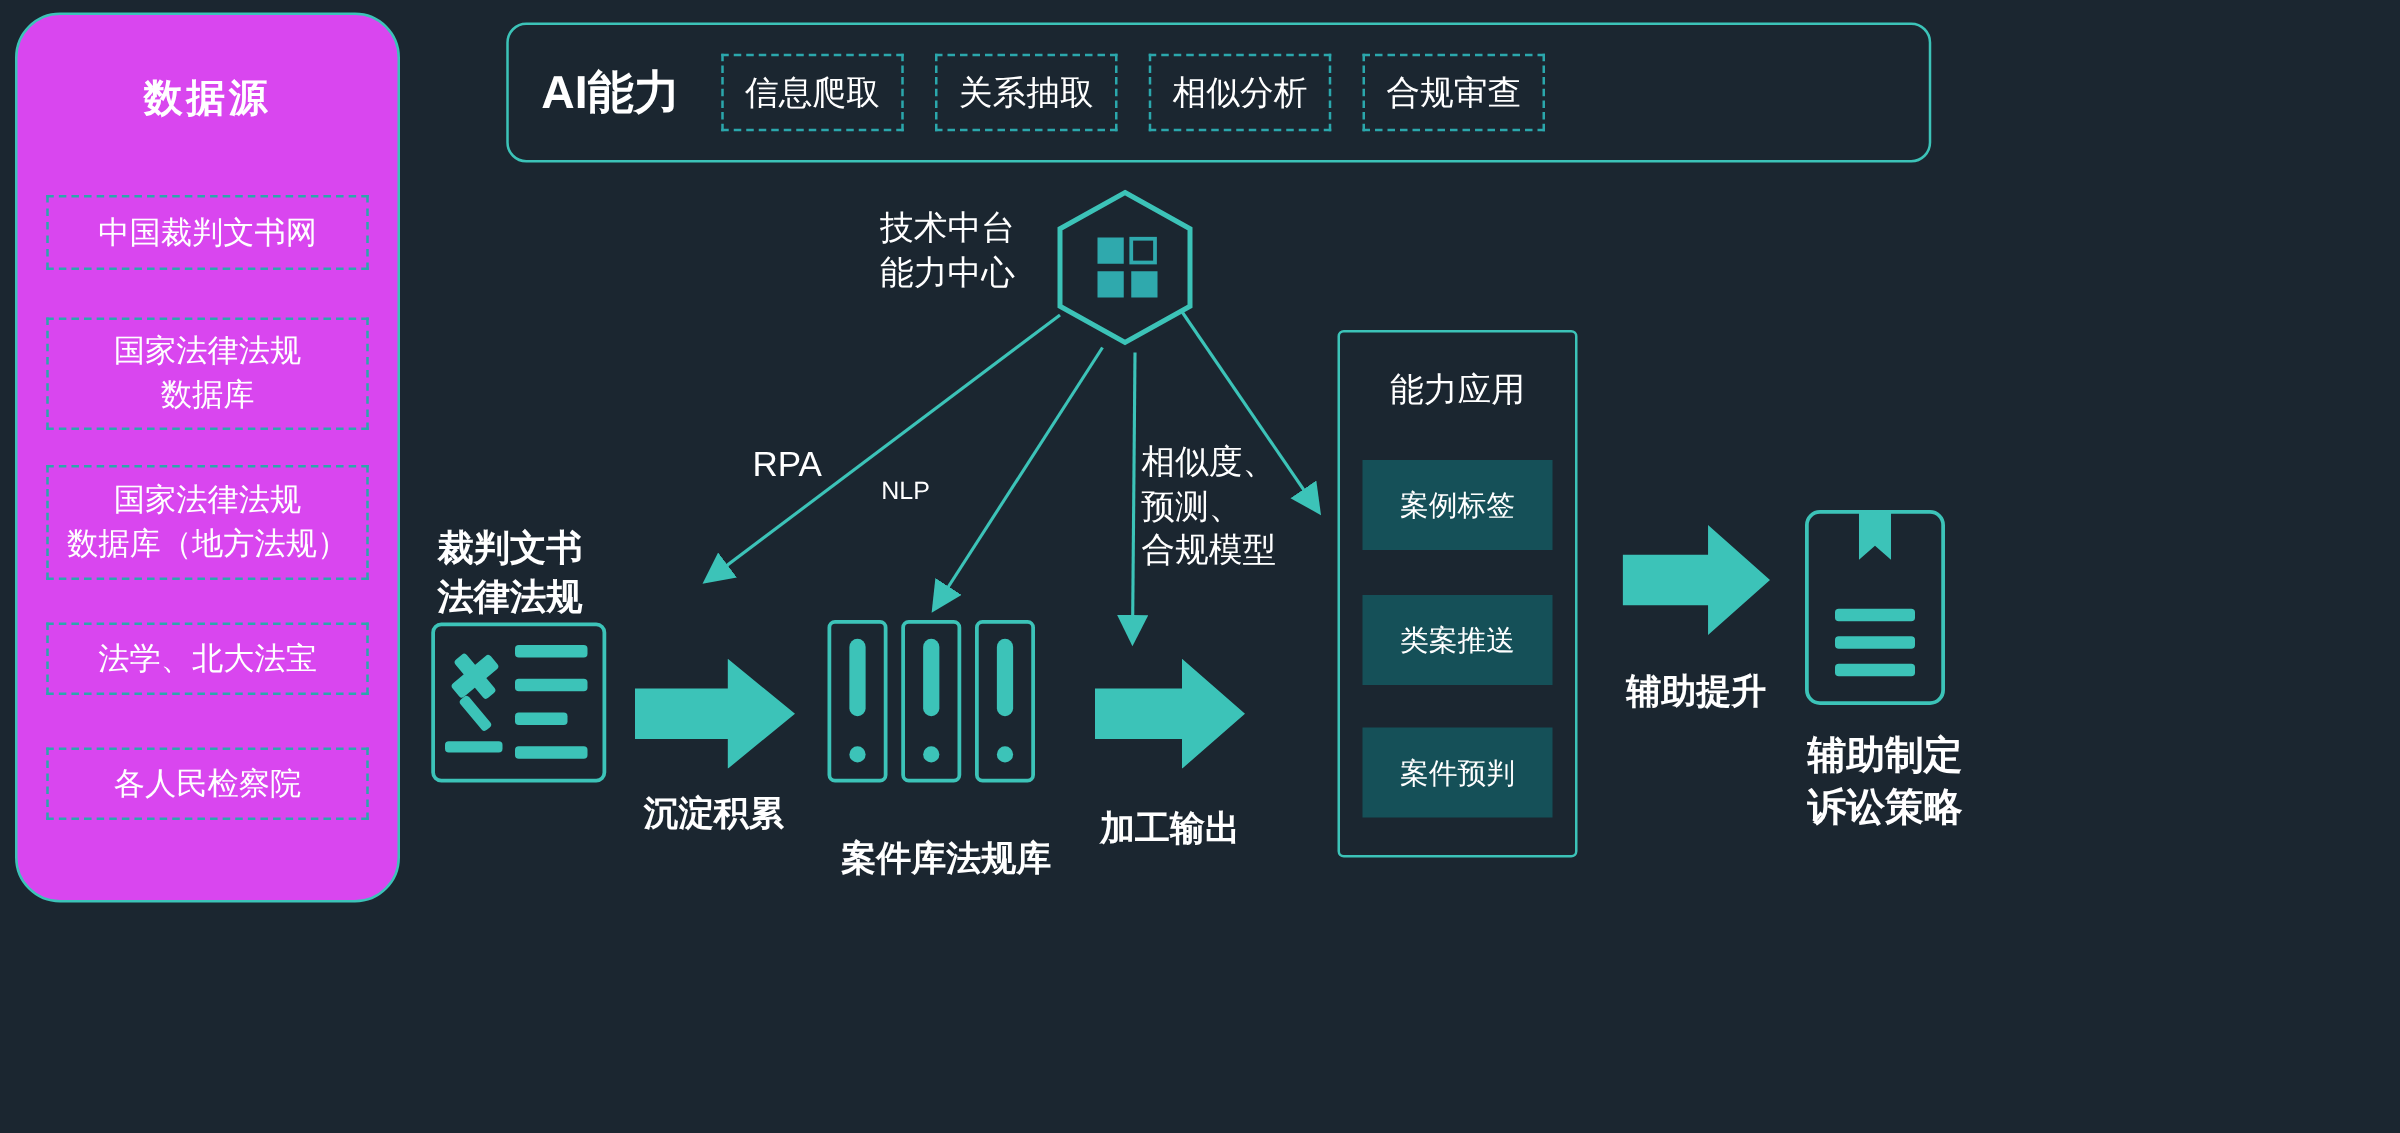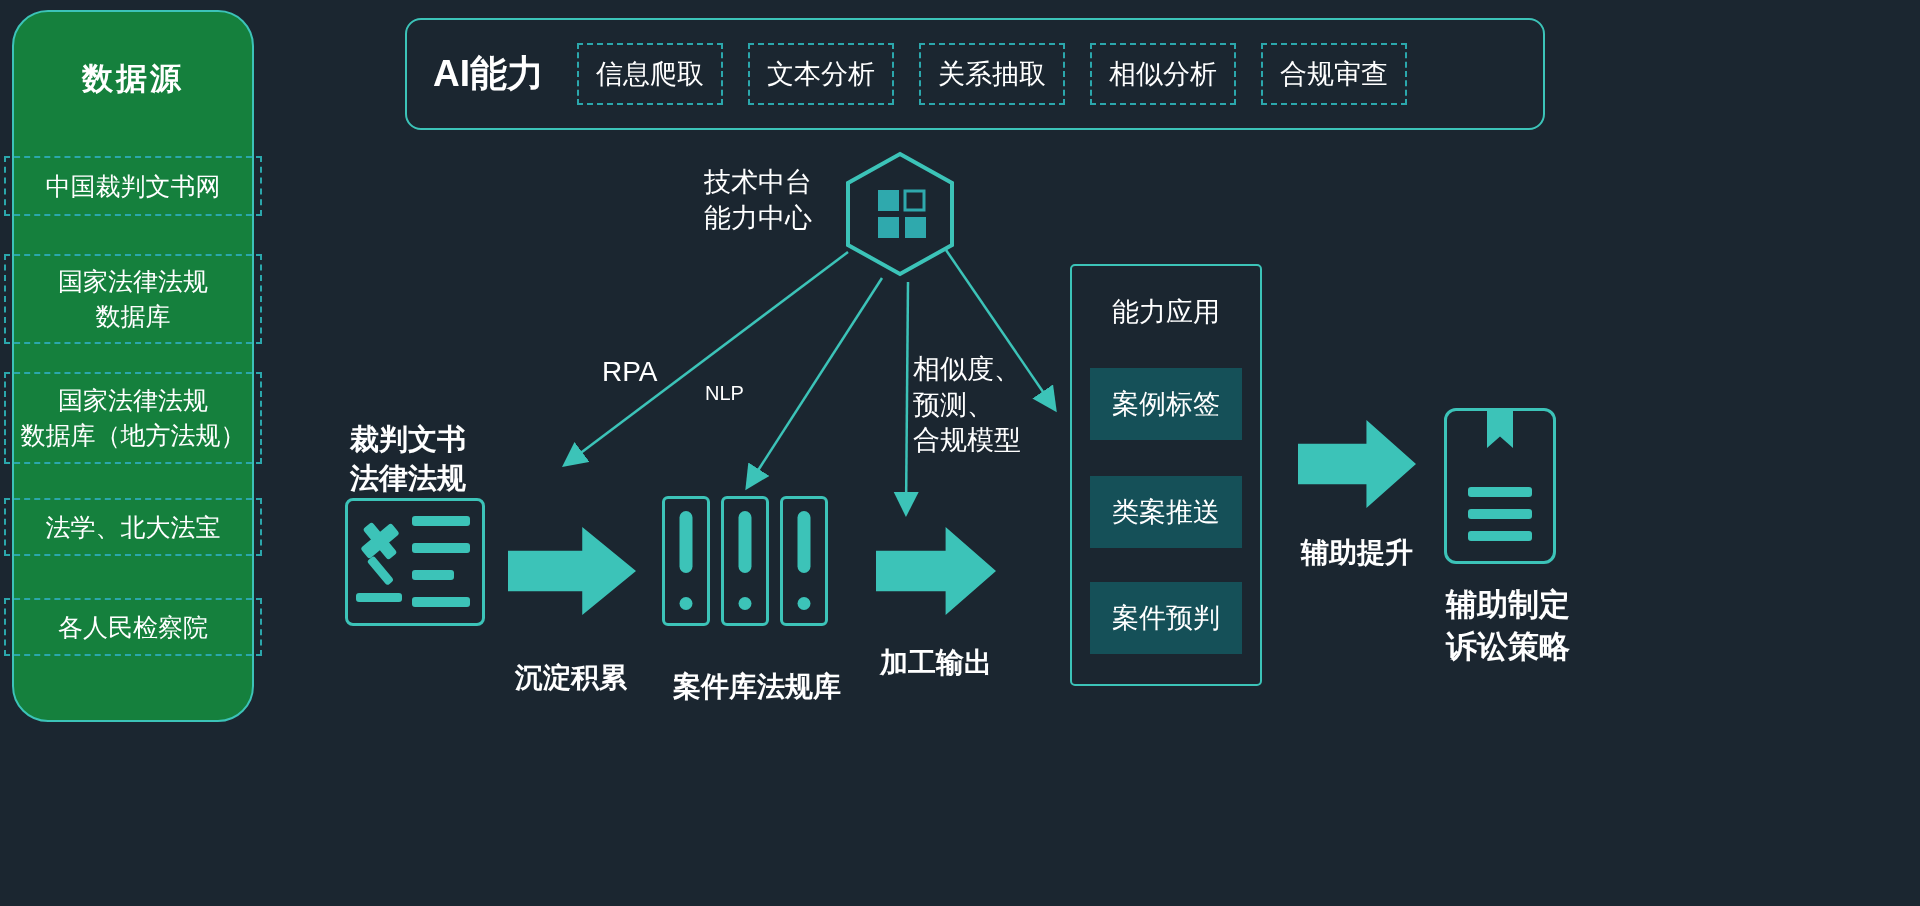--- a/index.html
+++ b/index.html
@@ -9,23 +9,23 @@
     background: #1b2630;
     overflow: hidden;
     font-family: "Liberation Sans", "DejaVu Sans", sans-serif;
     color: #ffffff;
   }
   .pre { white-space: pre-line; }
 
   
   .panel-left {
     position: absolute; left: 12px; top: 10px;
-    width: 242px; height: 712px;
+    width: 308px; height: 712px;
     border: 2px solid #3cc3b8; border-radius: 36px;
-    background: #15803d;
+    background: #d946ef;
   }
   .panel-left .title {
     text-align: center; font-size: 31px; font-weight: bold;
     margin-top: 46px; letter-spacing: 3px;
   }
   .ds-item {
     position: absolute; left: 50%; transform: translateX(-50%);
     width: 258px;
     border: 2px dashed #2ba7ac;
     display: flex; align-items: center; justify-content: center;
@@ -86,21 +86,21 @@
 
   .big-arrow {
     position: absolute; background: #3cc3b8;
     clip-path: polygon(0 27%, 58% 27%, 58% 0, 100% 50%, 58% 100%, 58% 73%, 0 73%);
   }
   .arrow1 { left: 508px; top: 527px; width: 128px; height: 88px; }
   .arrow2 { left: 876px; top: 527px; width: 120px; height: 88px; }
   .arrow3 { left: 1298px; top: 420px; width: 118px; height: 88px; }
 
   .caption { position: absolute; font-size: 28px; font-weight: bold; text-align: center; }
-  .cap-accumulate { left: 500px;  top: 659px; width: 142px; }
+  .cap-accumulate { left: 500px;  top: 632px; width: 142px; }
   .cap-repo       { left: 655px;  top: 668px; width: 186px; text-align: right; }
   .cap-output     { left: 870px;  top: 644px; width: 132px; }
   .cap-assist     { left: 1294px; top: 534px; width: 126px; }
 
   .books { position: absolute; left: 662px; top: 496px; display: flex; gap: 11px; }
   .book {
     width: 48px; height: 130px;
     border: 3px solid #3cc3b8; border-radius: 6px;
     position: relative;
   }
@@ -120,21 +120,21 @@
     position: absolute; left: 1070px; top: 264px;
     width: 192px; height: 422px;
     border: 2px solid #3cc3b8; border-radius: 5px;
   }
   .apps-title { text-align: center; margin-top: 28px; font-size: 27px; }
   .app-box {
     position: absolute; left: 50%; transform: translateX(-50%);
     width: 152px; height: 72px;
     background: #155058;
     display: flex; align-items: center; justify-content: center;
-    font-size: 27px;
+    font-size: 23px;
   }
   .app1 { top: 102px; }
   .app2 { top: 210px; }
   .app3 { top: 316px; }
 
   
   .doc2 {
     position: absolute; left: 1444px; top: 408px;
     width: 112px; height: 156px;
     border: 3px solid #3cc3b8; border-radius: 12px;
@@ -179,21 +179,20 @@
 数据库</div>
   <div class="ds-item pre">国家法律法规
 数据库（地方法规）</div>
   <div class="ds-item pre">法学、北大法宝</div>
   <div class="ds-item pre">各人民检察院</div>
 </div>
 
 <div class="ai-panel">
   <div class="ai-title">AI能力</div>
   <div class="ai-cap">信息爬取</div>
-  <div class="ai-cap">文本分析</div>
   <div class="ai-cap">关系抽取</div>
   <div class="ai-cap">相似分析</div>
   <div class="ai-cap">合规审查</div>
 </div>
 
 <div class="platform-label pre">技术中台
 能力中心</div>
 <svg class="hex" width="116" height="128" viewBox="0 0 116 128">
   <polygon points="58,4 110,33 110,95 58,124 6,95 6,33" fill="none" stroke="#3cc3b8" stroke-width="4"></polygon>
   <rect x="36" y="40" width="21" height="21" fill="#2fa9ad"></rect>

